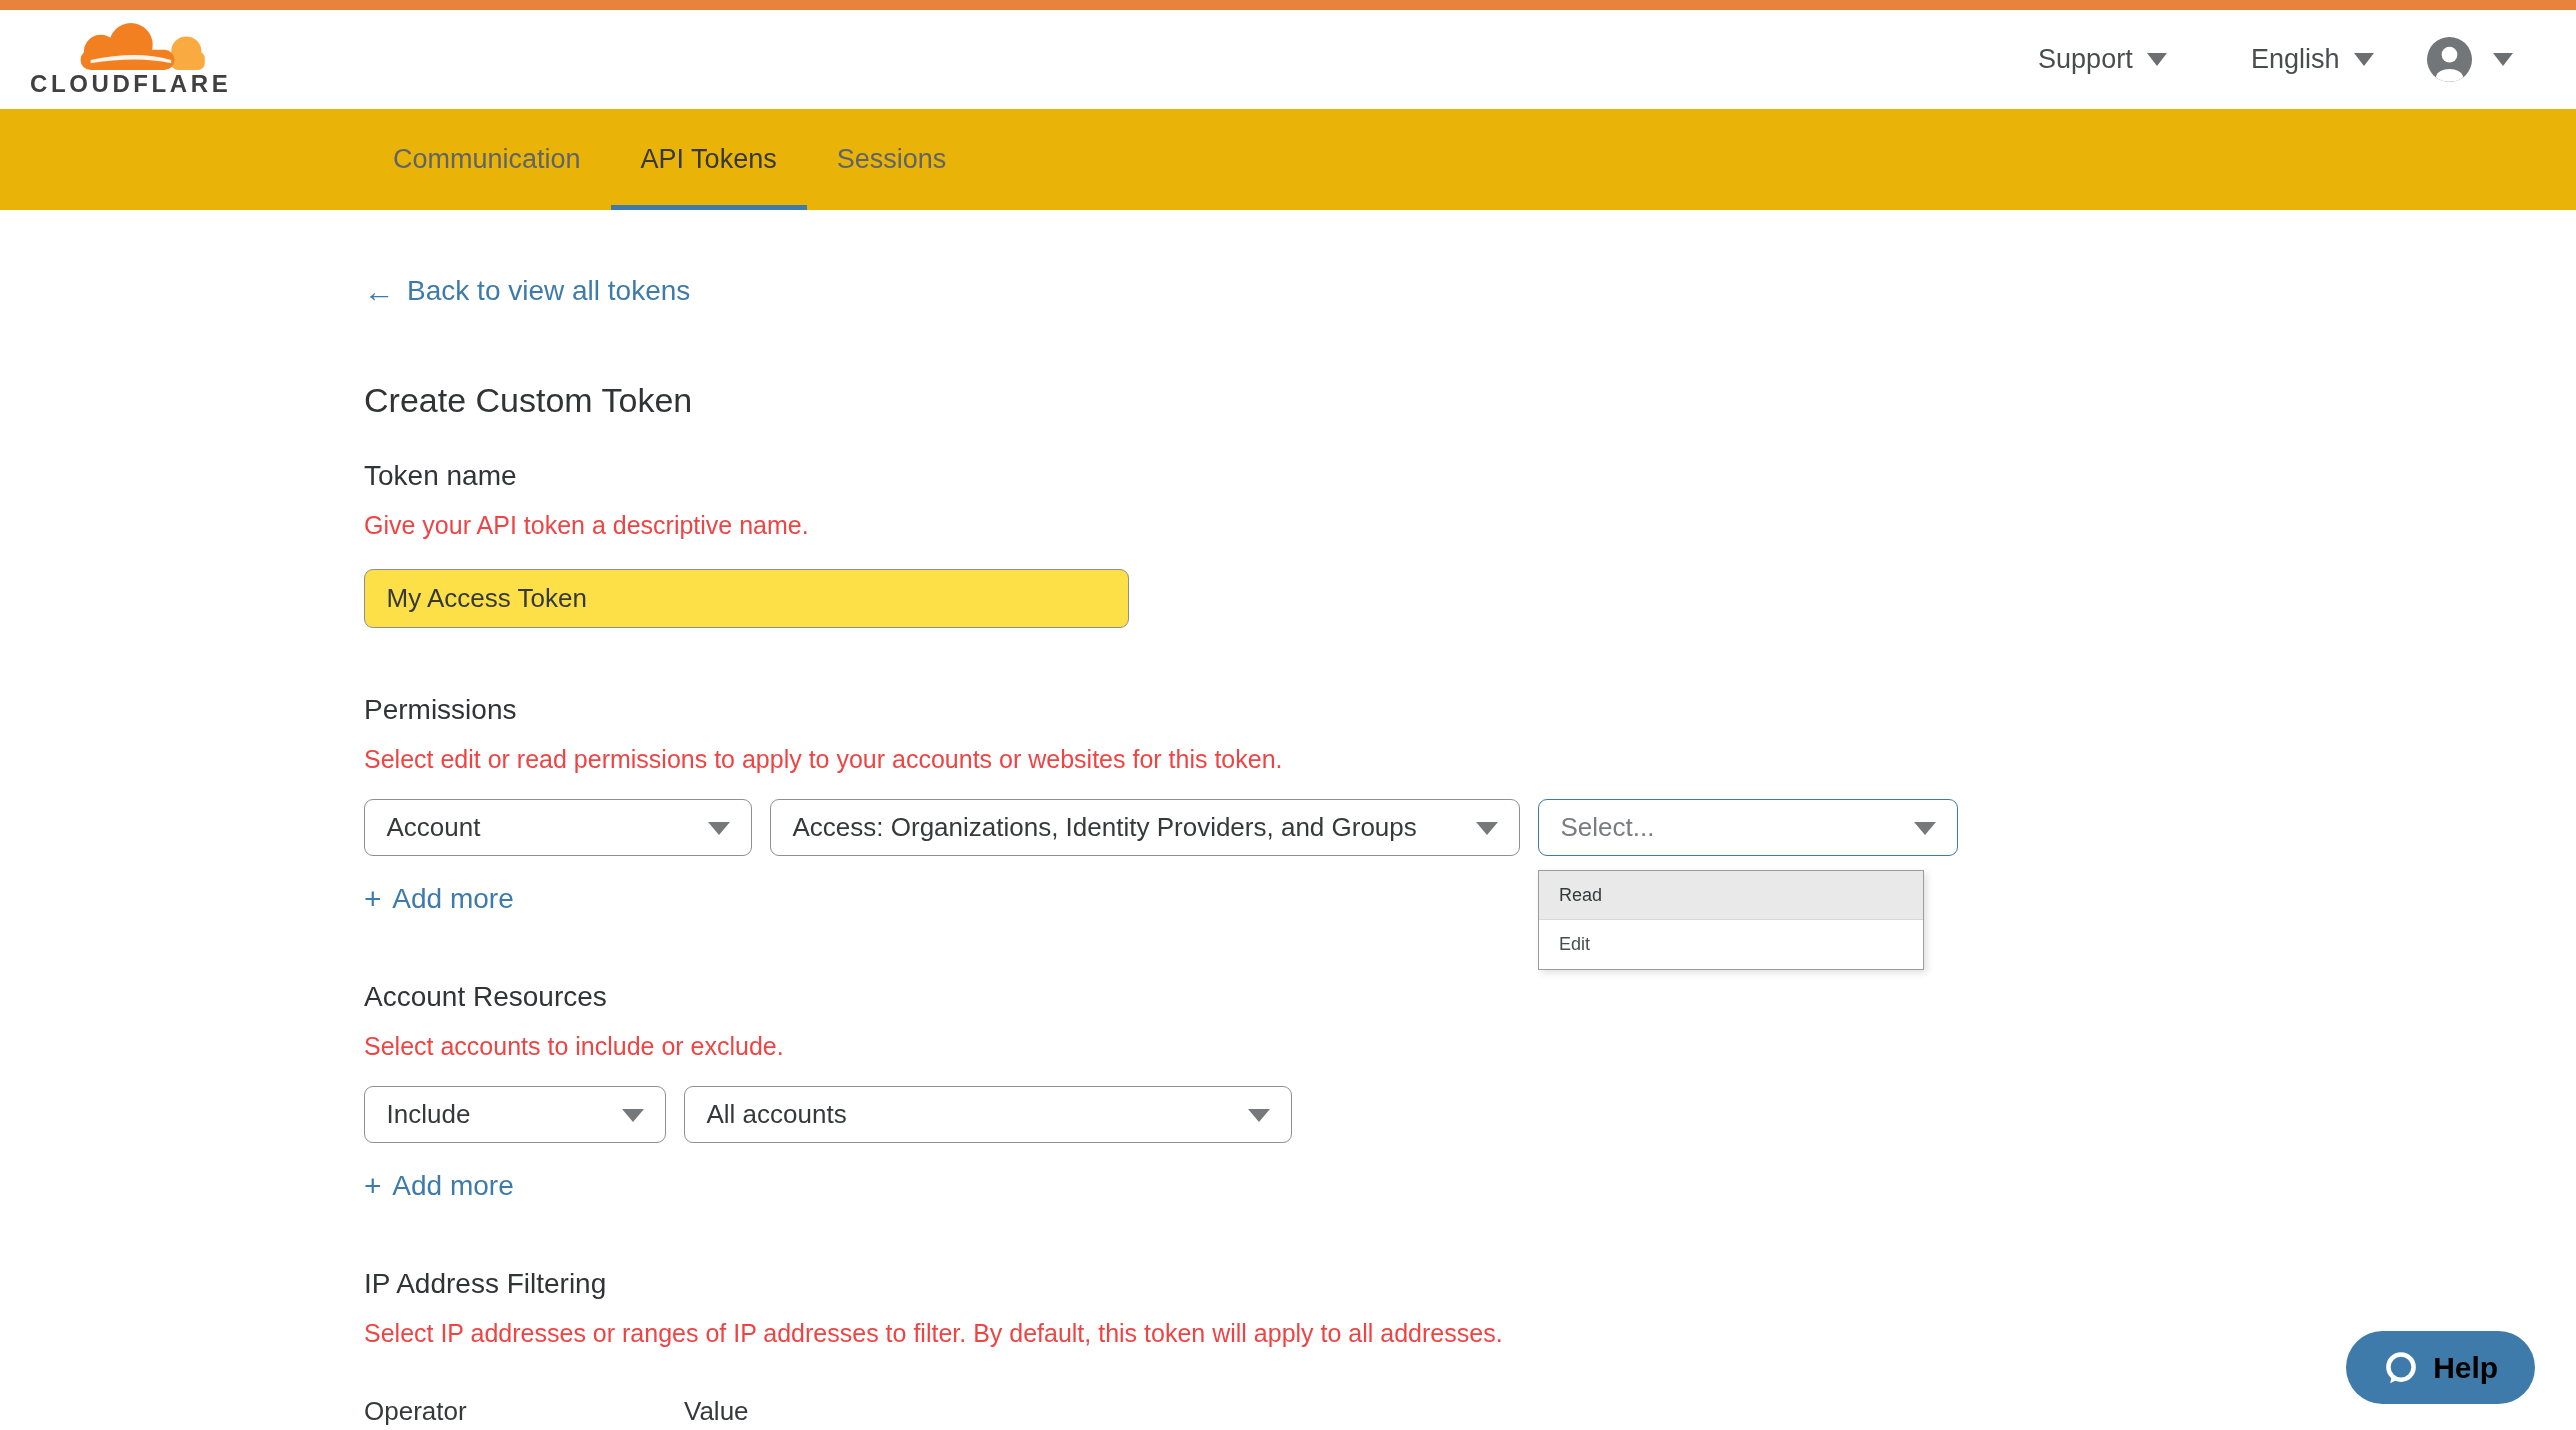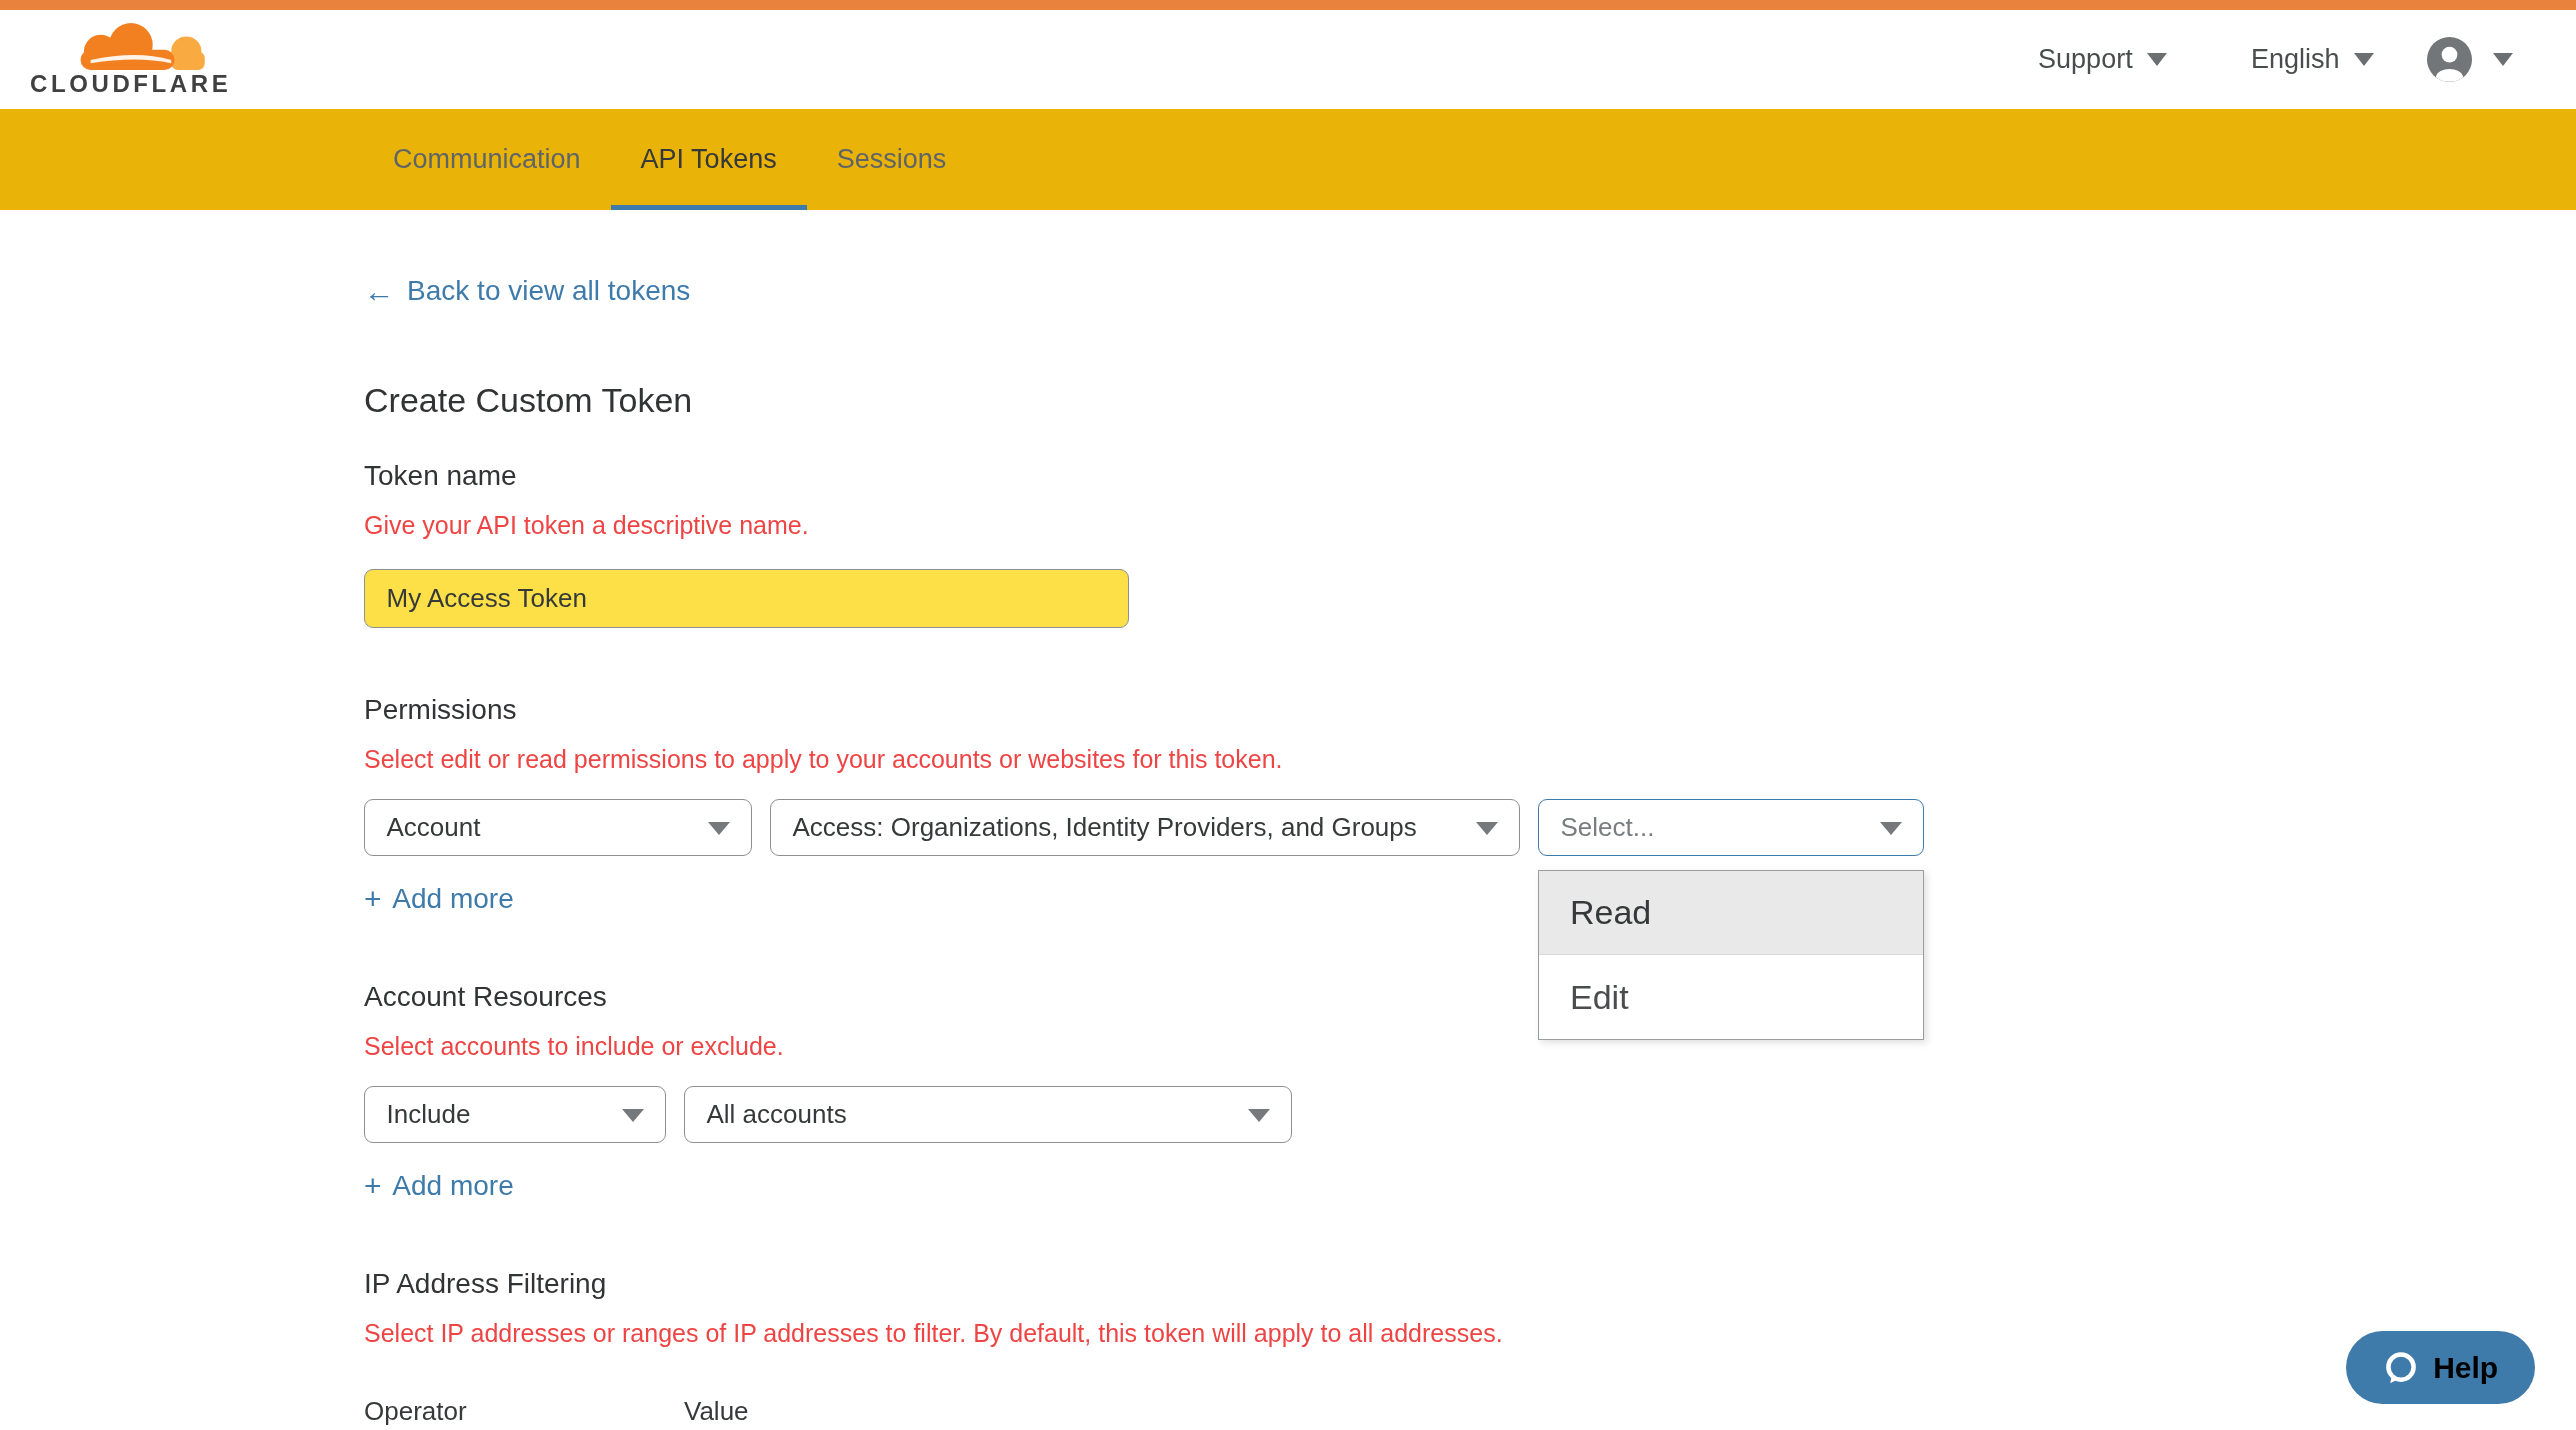--- a/index.html
+++ b/index.html
@@ -91,34 +91,34 @@
     position: absolute; right: 21.5px; top: 50%; margin-top: -5.4px;
     width: 0; height: 0;
     border-left: 11.7px solid transparent; border-right: 11.7px solid transparent;
     border-top: 13.5px solid #76797b;
   }
   .select.placeholder { color: #797d7f; }
   .select.focused { border-color: #3e7bab; }
 
   .w-scope { width: 388px; }
   .w-resource { width: 750px; }
-  .w-level { width: 386px; }
+  .w-level { width: 420px; }
   .w-mode { width: 302px; }
   .w-target { width: 608px; }
 
   .level-wrap { position: relative; }
   .menu {
     position: absolute; top: 71px; left: 0; width: 386px;
     background: #fff; border: 1.8px solid #9a9d9f;
     box-shadow: 2.7px 2.7px 7.2px rgba(0,0,0,0.12);
     z-index: 10;
   }
   .menu-item {
-    height: 84px; display: flex; align-items: center;
-    padding: 0 31px; font-size: 34px; color: #4a4d4e; cursor: pointer;
+    height: 49px; display: flex; align-items: center;
+    padding: 0 20px; font-size: 18px; color: #4a4d4e; cursor: pointer;
   }
   .menu-item.highlighted { background: #e9e9e9; color: #36393a; border-bottom: 0.9px solid #d8d8d8; }
 
   .add-more {
     display: inline-flex; align-items: center; gap: 10.8px;
     margin-top: 27px; color: #3e7bab; font-size: 28px; cursor: pointer; text-decoration: none;
   }
   .plus-icon { font-size: 30px; line-height: 1; }
 
   .field-labels { display: flex; margin-top: 48px; }

